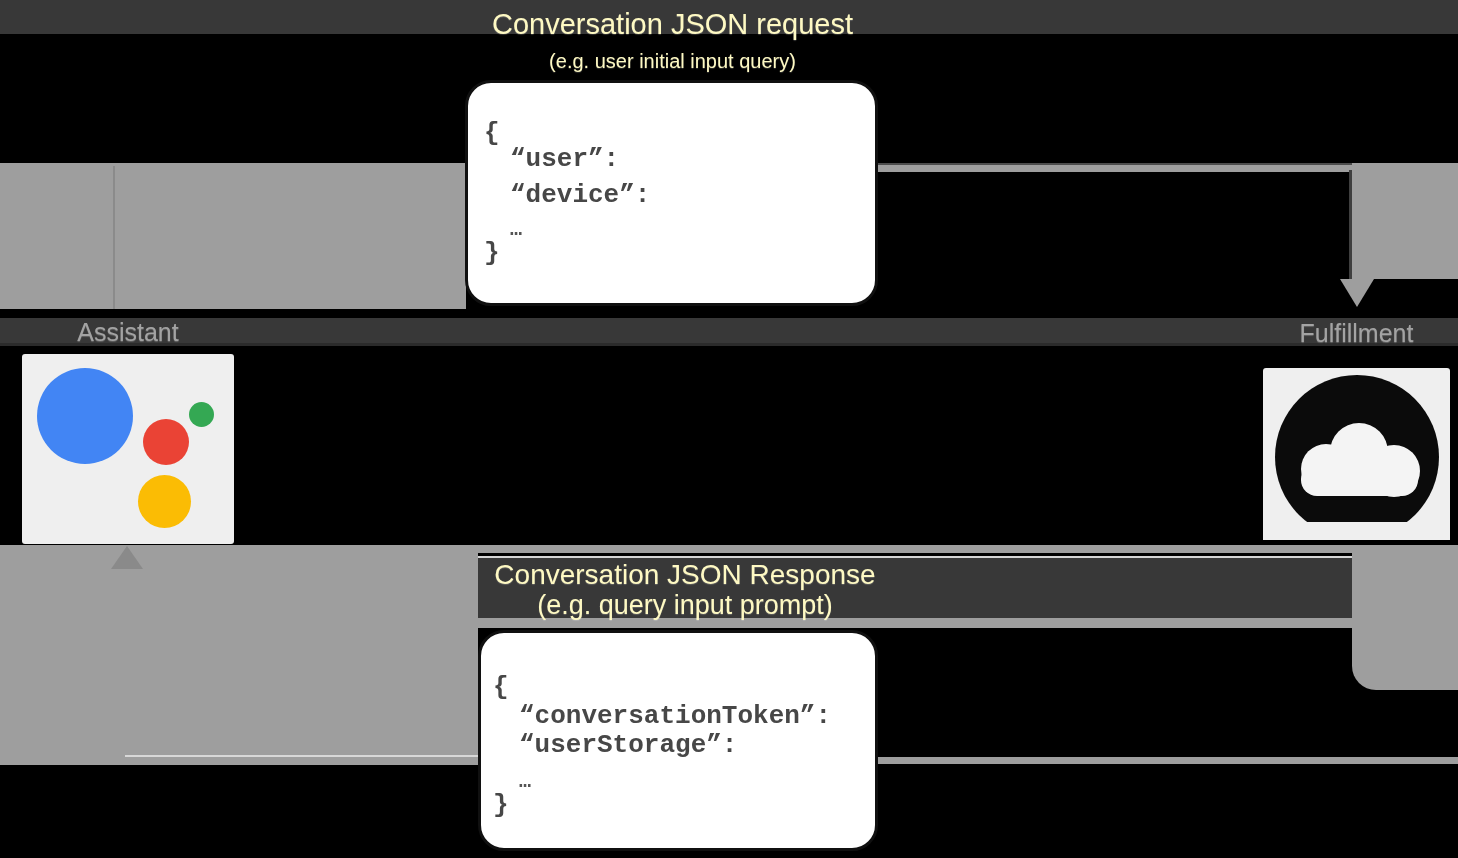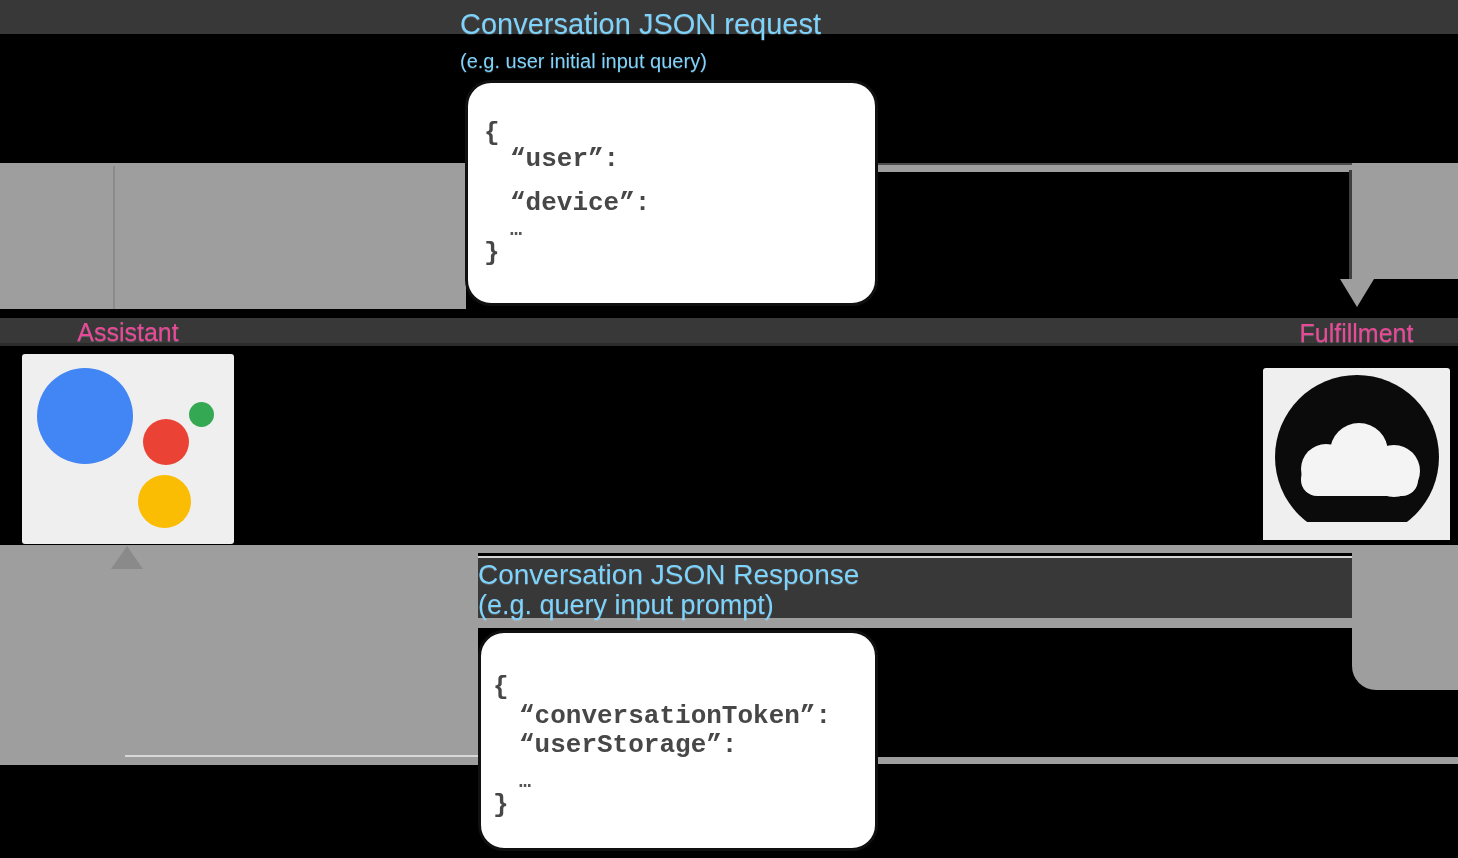--- a/index.html
+++ b/index.html
@@ -1,28 +1,28 @@
 <!DOCTYPE html>
 <html><head>
 <meta charset="utf-8">
 <style>
   html,body{margin:0;padding:0;background:#000;}
   #canvas{position:relative;width:1458px;height:858px;background:#000;overflow:hidden;
           font-family:"Liberation Sans",sans-serif;}
   .abs{position:absolute;}
   .gray{background:#9E9E9E;}
   .darkband{background:#383838;}
-  .title{position:absolute;color:#7dd3fc;text-align:left;
+  .title{position:absolute;color:#fef9c3;text-align:center;
          text-shadow:0 1px 1px rgba(255,255,255,0.20);
          font-family:"Liberation Sans",sans-serif;}
   .code-box{position:absolute;background:#FFFFFF;border:3px solid #101010;border-radius:26px;}
   .code-line{position:absolute;font-family:"Liberation Mono",monospace;font-weight:700;
              color:#474747;font-size:26px;white-space:pre;}
   .code-ellipsis{font-size:20px;color:#555;}
-  .endpoint-label{position:absolute;color:#ec4899;text-align:center;font-size:25px;line-height:27px;
+  .endpoint-label{position:absolute;color:#a3a3a3;text-align:center;font-size:25px;line-height:27px;
                   text-shadow:0 1px 1px rgba(255,255,255,0.22);}
   .arrow-down{position:absolute;width:0;height:0;
               border-left:17px solid transparent;border-right:17px solid transparent;
               border-top:28px solid #9E9E9E;}
   .arrow-up{position:absolute;width:0;height:0;
             border-left:16px solid transparent;border-right:16px solid transparent;
             border-bottom:23px solid #8A8A8A;}
   .logo-box{position:absolute;background:#EFEFEF;border-radius:3px;}
   .circle{position:absolute;border-radius:50%;}
 </style>
@@ -39,21 +39,21 @@
   <div class="abs gray" style="left:0;top:163px;width:1458px;height:7px;border-top:2px solid #4C4C4C;"></div>
   <div class="abs gray" style="left:0;top:163px;width:466px;height:146px;"></div>
   <div class="abs" style="left:113px;top:166px;width:2px;height:143px;background:#8B8B8B;"></div>
   <div class="abs gray" style="left:1352px;top:163px;width:106px;height:116px;"></div>
   <div class="abs" style="left:1349px;top:170px;width:3px;height:109px;background:#3F3F3F;"></div>
   <div class="arrow-down" style="left:1340px;top:279px;"></div>
 
   <div class="code-box" style="left:465px;top:80px;width:407px;height:220px;">
     <div class="code-line" style="left:16px;top:35px;">{</div>
     <div class="code-line" style="left:42px;top:61px;">“user”:</div>
-    <div class="code-line" style="left:42px;top:105px;font-family:Liberation Mono, monospace;">“device”:</div>
+    <div class="code-line" style="left:42px;top:97px;font-family:Liberation Mono, monospace;">“device”:</div>
     <div class="code-line code-ellipsis" style="left:42px;top:135px;">…</div>
     <div class="code-line" style="left:16px;top:155px;">}</div>
   </div>
 
   <div class="abs darkband" style="left:0;top:318px;width:1458px;height:25px;border-bottom:3px solid #2B2B2B;"></div>
   <div class="endpoint-label" style="left:22px;top:319px;width:212px;">Assistant</div>
   <div class="endpoint-label" style="left:1263px;top:320px;width:187px;">Fulfillment</div>
 
   <div class="logo-box" style="left:22px;top:354px;width:212px;height:190px;">
     <div class="circle" style="left:15px;top:14px;width:96px;height:96px;background:#4285F4;"></div>

